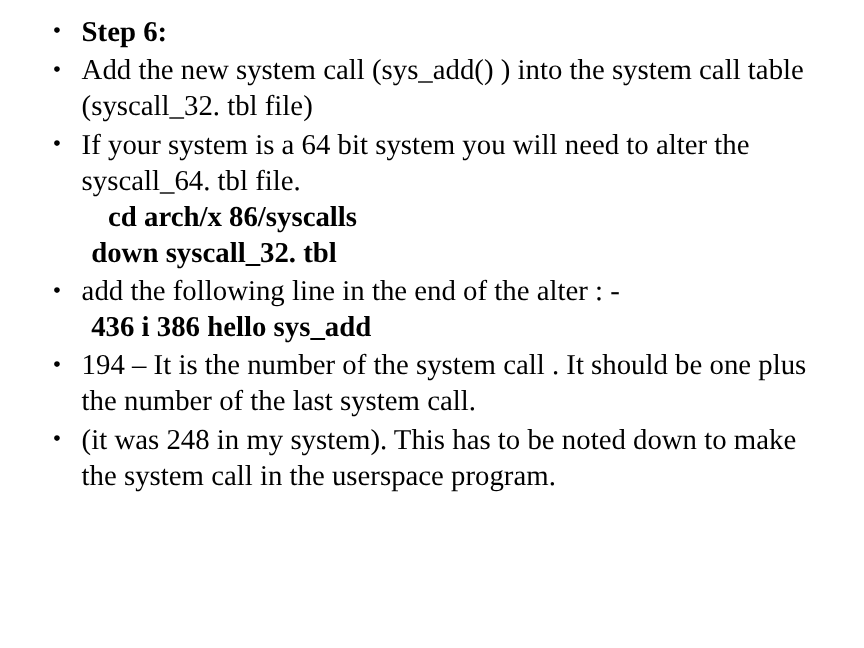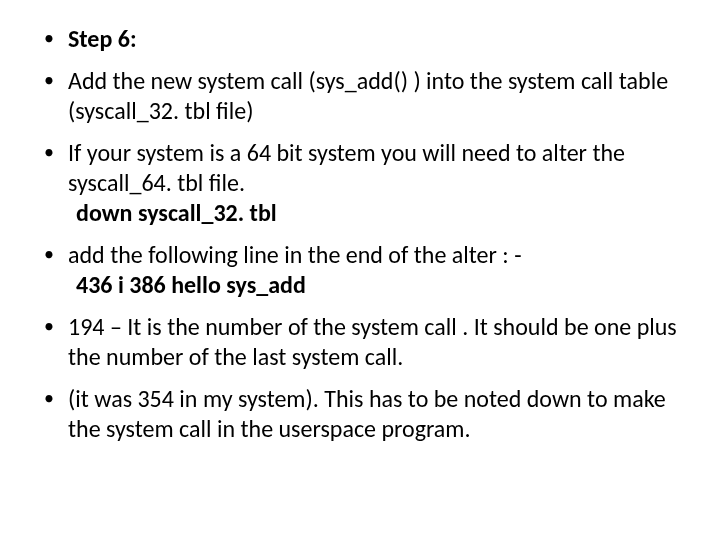--- a/index.html
+++ b/index.html
@@ -18,21 +18,22 @@
     padding: 12px 40px 0 40px;
   }
   ul.bullets {
     list-style: none;
     margin: 0;
     padding: 0;
   }
   ul.bullets > li {
     position: relative;
     padding-left: 28px;
-    margin: 12px 0 2px 0;
+    margin: 0 0 2px 0;
+    font-family: Liberation Serif, serif;
   }
   ul.bullets > li::before {
     content: "•";
     position: absolute;
     left: 4px;
     top: 0;
     font-size: 20px;
     line-height: 1.4;
   }
   .bold { font-weight: 700; }
@@ -51,26 +52,27 @@
 <div class="slide">
   <ul class="bullets">
     <li>
       <span class="bold">Step 6:</span>
     </li>
     <li>
       <span>Add the new system call (sys_add() ) into the system call table (syscall_32. tbl file)</span>
     </li>
     <li>
       <span>If your system is a 64 bit system you will need to alter the syscall_64. tbl file.</span>
+      <div class="codeblock"> cd arch/x 86/syscalls</div>
       <div class="codeblock2">down syscall_32. tbl</div>
     </li>
     <li>
       <span>add the following line in the end of the alter : -</span>
       <div class="codeblock2">  436  i 386  hello  sys_add</div>
     </li>
     <li>
       <span>194 – It is the number of the system call . It should be one plus the number of the last system call.</span>
     </li>
     <li>
-      <span>(it was 354 in my system). This has to be noted down to make the system call in the userspace program.</span>
+      <span>(it was 248 in my system). This has to be noted down to make the system call in the userspace program.</span>
     </li>
   </ul>
 </div>
 
 </body></html>

